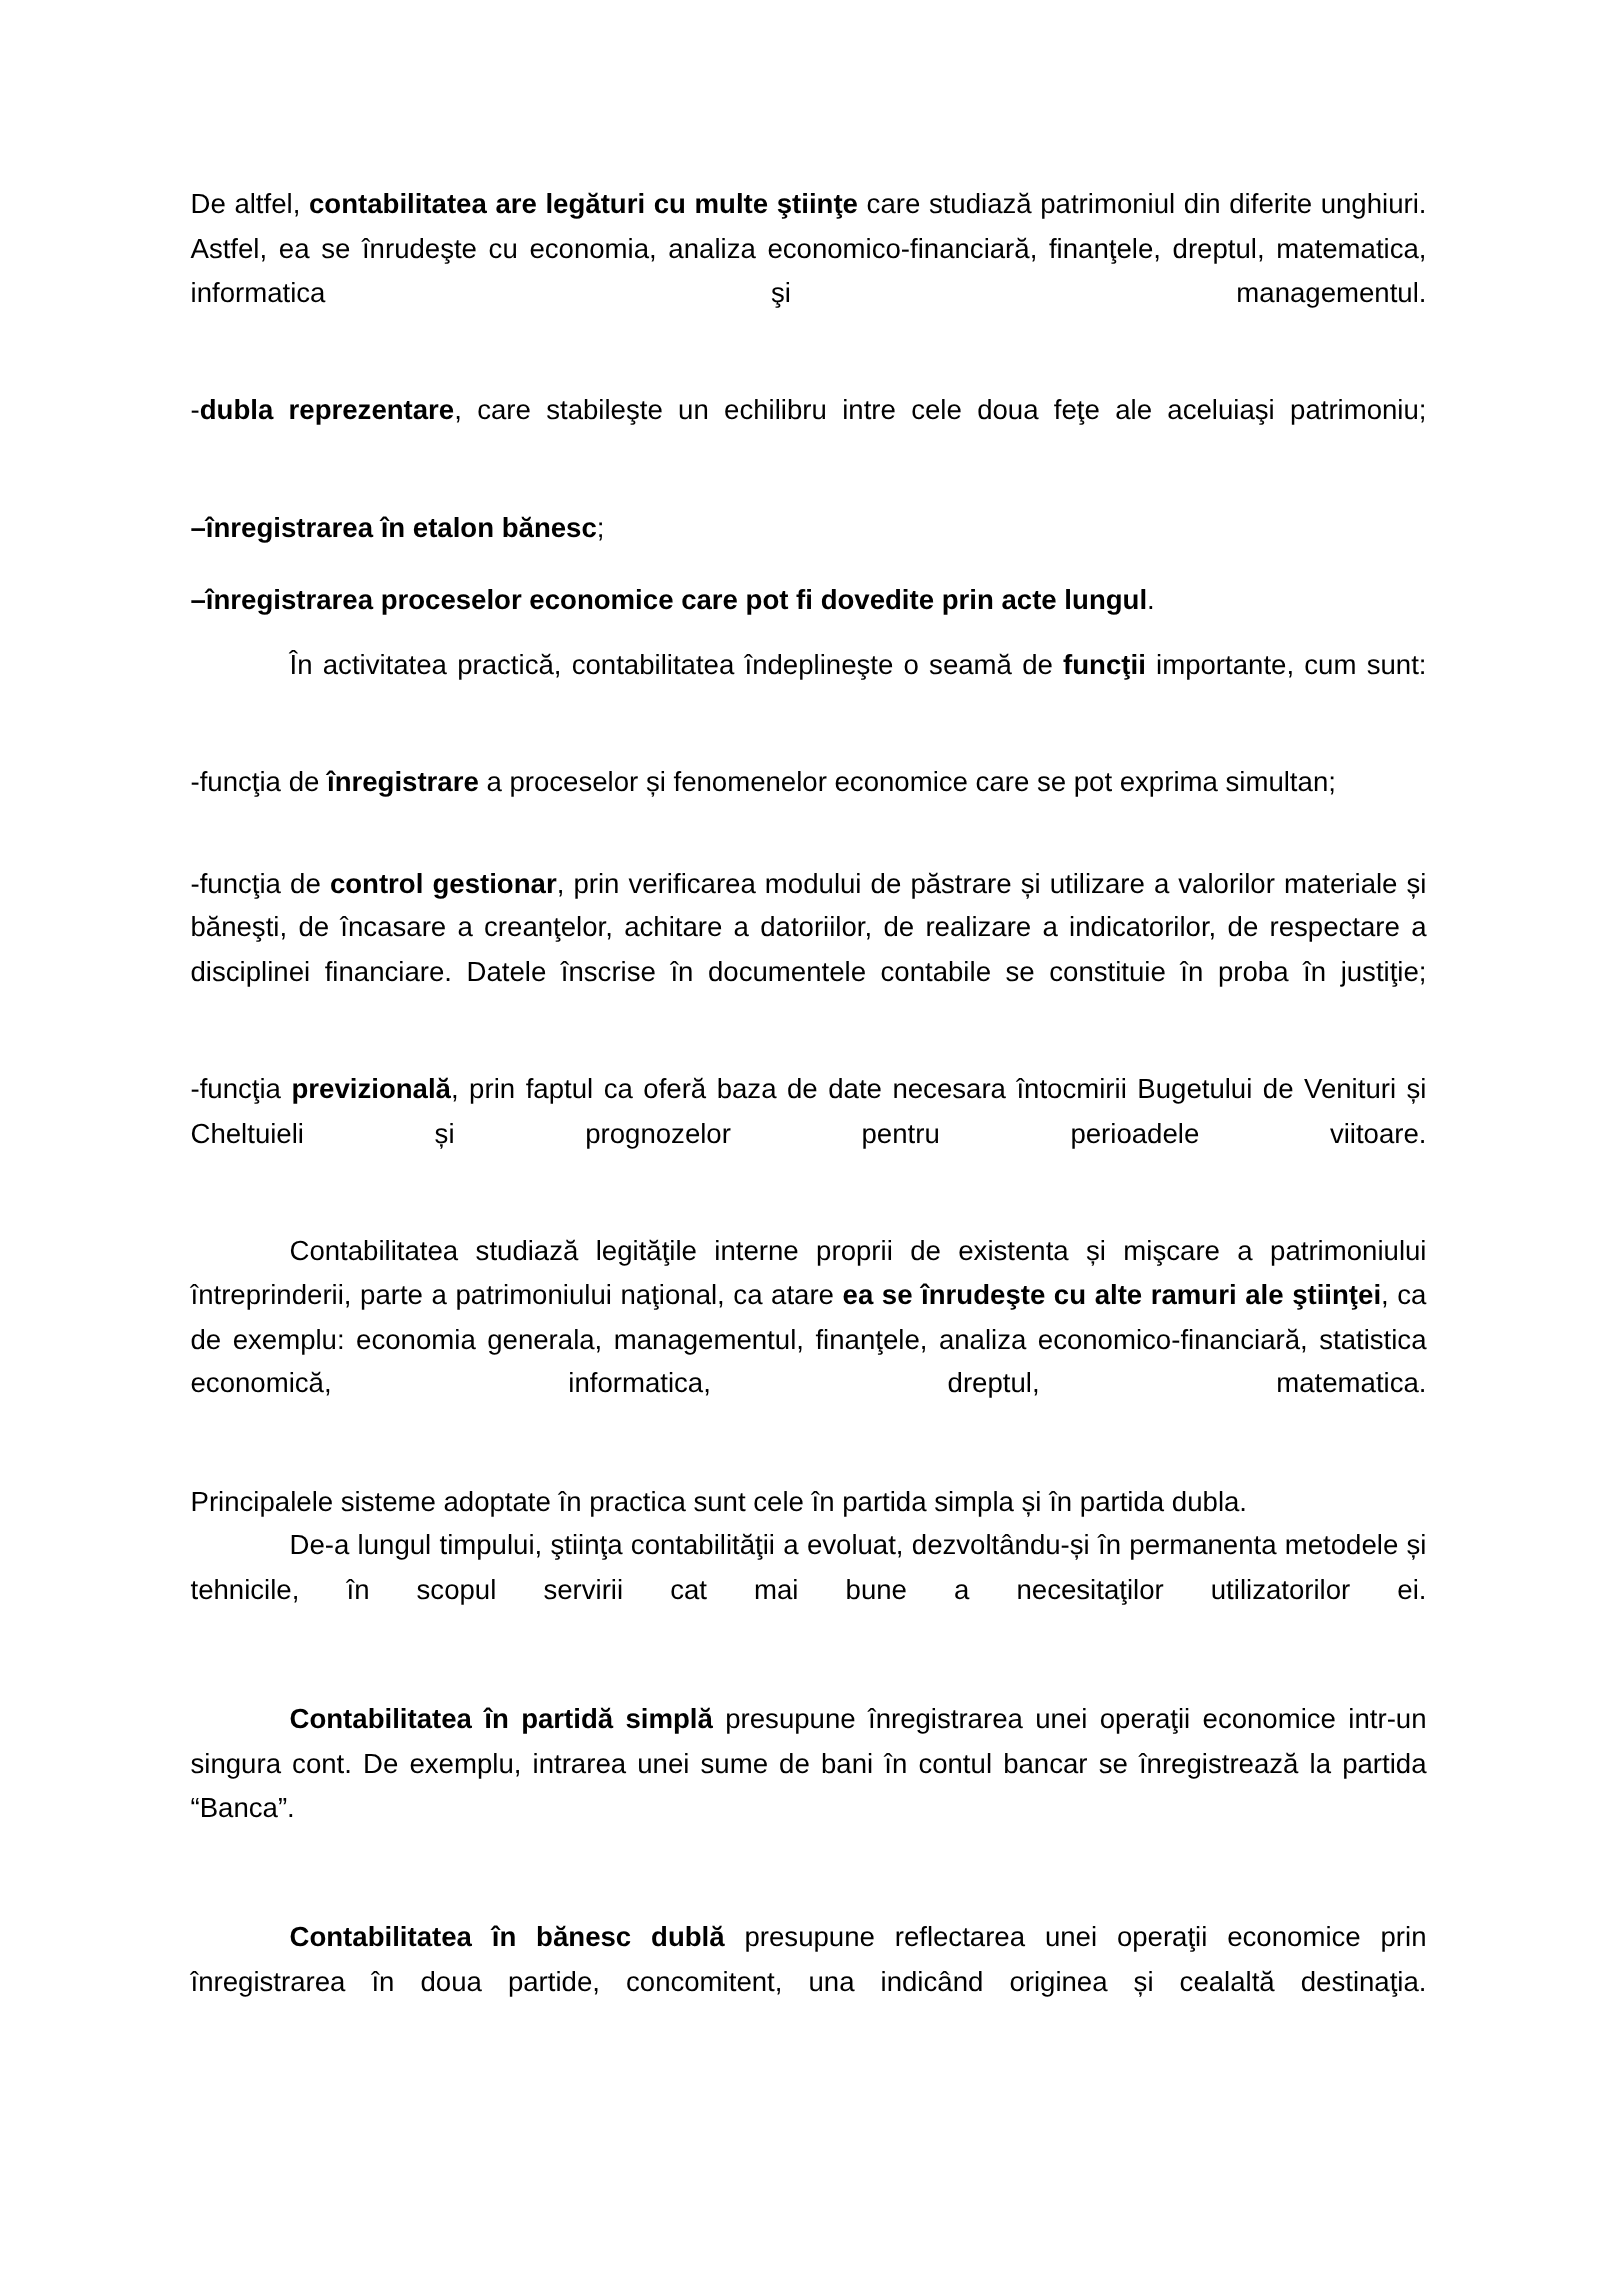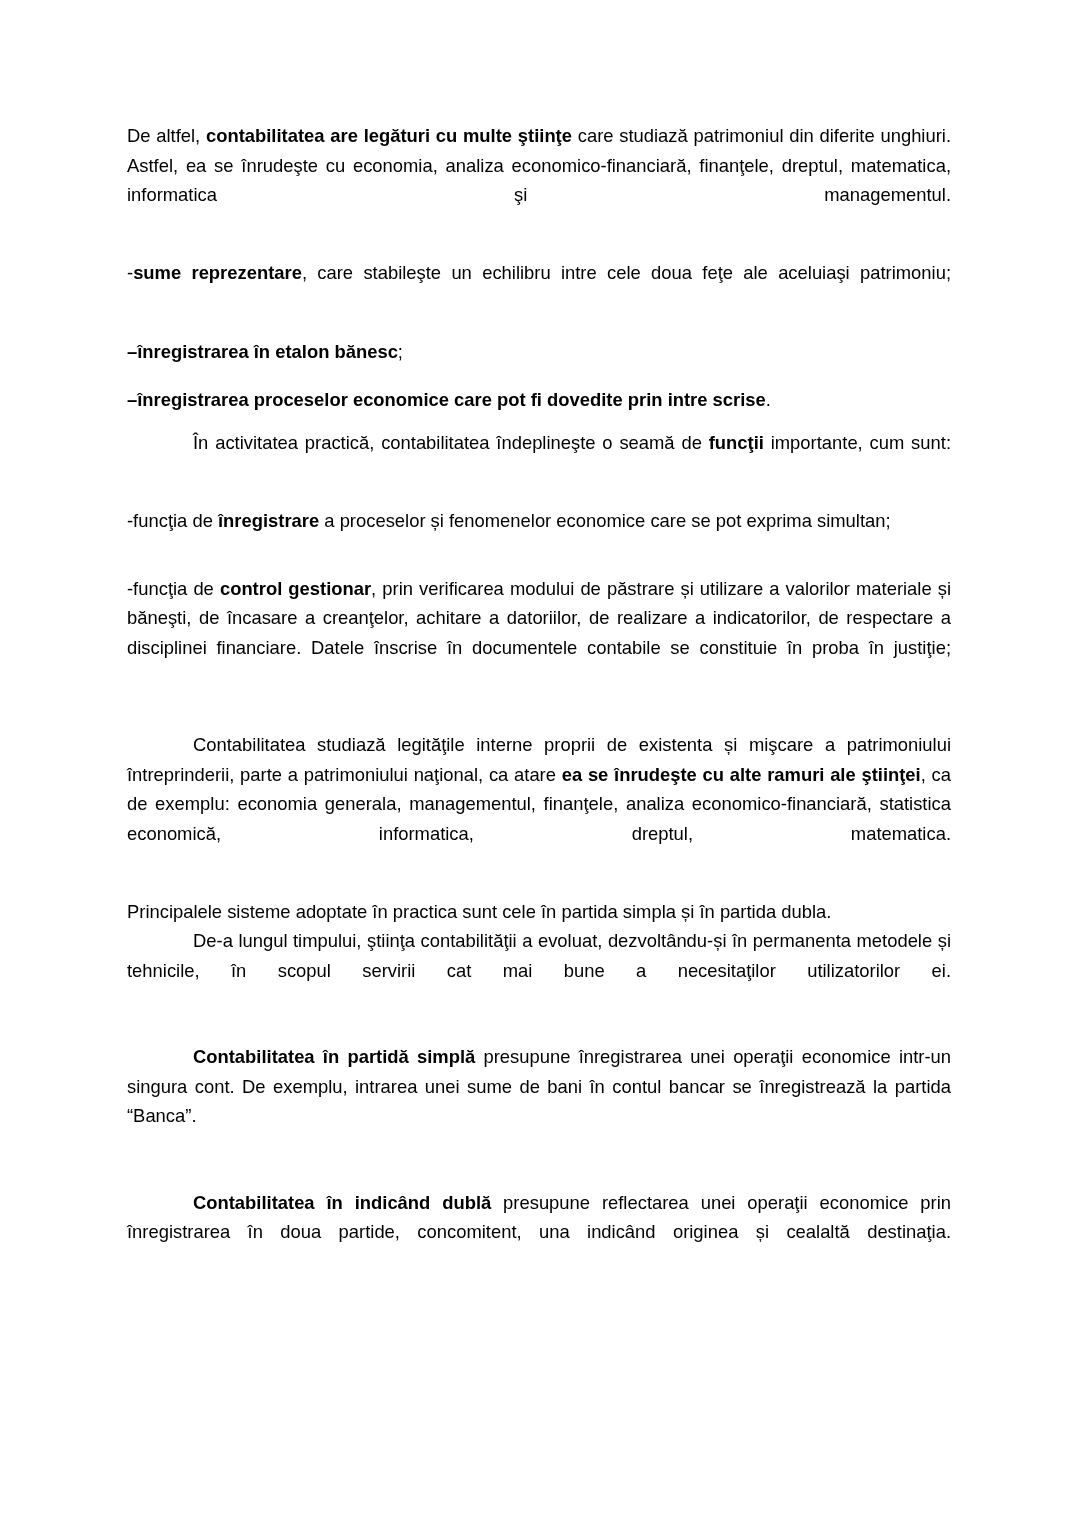--- a/index.html
+++ b/index.html
@@ -51,60 +51,61 @@
 <body>
 
 <div class="page">
   <div class="doc-body">
 
     <p class="para"><span>De altfel, </span><b>contabilitatea are legături cu multe ştiinţe</b><span> care studiază patrimoniul din diferite unghiuri.  Astfel, ea se înrudeşte cu economia, analiza economico-financiară, finanţele, dreptul, matematica, informatica şi managementul.</span></p>
 
     <div class="gap-md"></div>
 
 
-    <p class="para"><span>-</span><b>sume reprezentare</b><span>, care stabileşte un echilibru intre cele doua feţe ale aceluiaşi patrimoniu;</span></p>
+    <p class="para"><span>-</span><b>dubla reprezentare</b><span>, care stabileşte un echilibru intre cele doua feţe ale aceluiaşi patrimoniu;</span></p>
 
 
     <div class="gap-md"></div>
 
     <p class="para nostretch"><b>–înregistrarea în etalon bănesc</b><span>;</span></p>
 
     <div class="gap-md"></div>
 
-    <p class="para nostretch"><b>–înregistrarea proceselor economice care pot fi dovedite prin intre scrise</b><span>.</span></p>
+    <p class="para nostretch"><b>–înregistrarea proceselor economice care pot fi dovedite prin acte lungul</b><span>.</span></p>
 
     <div class="gap-sm"></div>
 
     <p class="para"><span class="indent"></span><span>În activitatea practică, contabilitatea îndeplineşte o seamă de </span><b>funcţii</b><span> importante, cum sunt:</span></p>
 
     <div class="gap-md"></div>
 
     <p class="para nostretch"><span>-funcţia de </span><b>înregistrare</b><span> a proceselor și fenomenelor economice care se pot exprima simultan;</span></p>
 
     <div class="gap-md"></div>
 
 
     <div class="gap-md"></div>
 
     <p class="para"><span>-funcţia de </span><b>control gestionar</b><span>, prin verificarea modului de păstrare și utilizare a valorilor materiale și băneşti, de încasare a creanţelor, achitare a datoriilor, de realizare a indicatorilor, de respectare a disciplinei financiare.  Datele înscrise în documentele contabile se constituie în proba în justiţie;</span></p>
 
     <div class="gap-md"></div>
 
+    <p class="para"><span>-funcţia </span><b>previzională</b><span>, prin faptul ca oferă baza de date necesara întocmirii Bugetului de Venituri și Cheltuieli și prognozelor pentru perioadele viitoare.</span></p>
 
     <div class="gap-md"></div>
 
     <p class="para"><span class="indent"></span><span>Contabilitatea studiază legităţile interne proprii de existenta și mişcare a patrimoniului întreprinderii, parte a patrimoniului naţional, ca atare </span><b>ea se înrudeşte cu alte ramuri ale ştiinţei</b><span>, ca de exemplu: economia generala, managementul, finanţele, analiza economico-financiară, statistica economică, informatica, dreptul, matematica.</span></p>
 
     <div class="gap-md"></div>
 
     <p class="para nostretch"><span>Principalele sisteme adoptate în practica sunt cele în partida simpla și în partida dubla.</span></p>
     <p class="para"><span class="indent"></span><span>De-a lungul timpului, ştiinţa contabilităţii a evoluat, dezvoltându-și în permanenta metodele și tehnicile, în scopul servirii cat mai bune a necesitaţilor utilizatorilor ei.</span></p>
 
     <div class="gap-lg"></div>
 
     <p class="para"><span class="indent"></span><b>Contabilitatea în partidă simplă</b><span> presupune înregistrarea unei operaţii economice intr-un singura cont. De exemplu, intrarea unei sume de bani în contul bancar se înregistrează la partida “Banca”.</span></p>
 
     <div class="gap-lg"></div>
 
-    <p class="para"><span class="indent"></span><b>Contabilitatea în indicând dublă</b><span> presupune reflectarea unei operaţii economice prin înregistrarea în doua partide, concomitent, una indicând originea și cealaltă destinaţia.</span></p>
+    <p class="para"><span class="indent"></span><b>Contabilitatea în bănesc dublă</b><span> presupune reflectarea unei operaţii economice prin înregistrarea în doua partide, concomitent, una indicând originea și cealaltă destinaţia.</span></p>
 
   </div>
 </div>
 
 </body></html>

